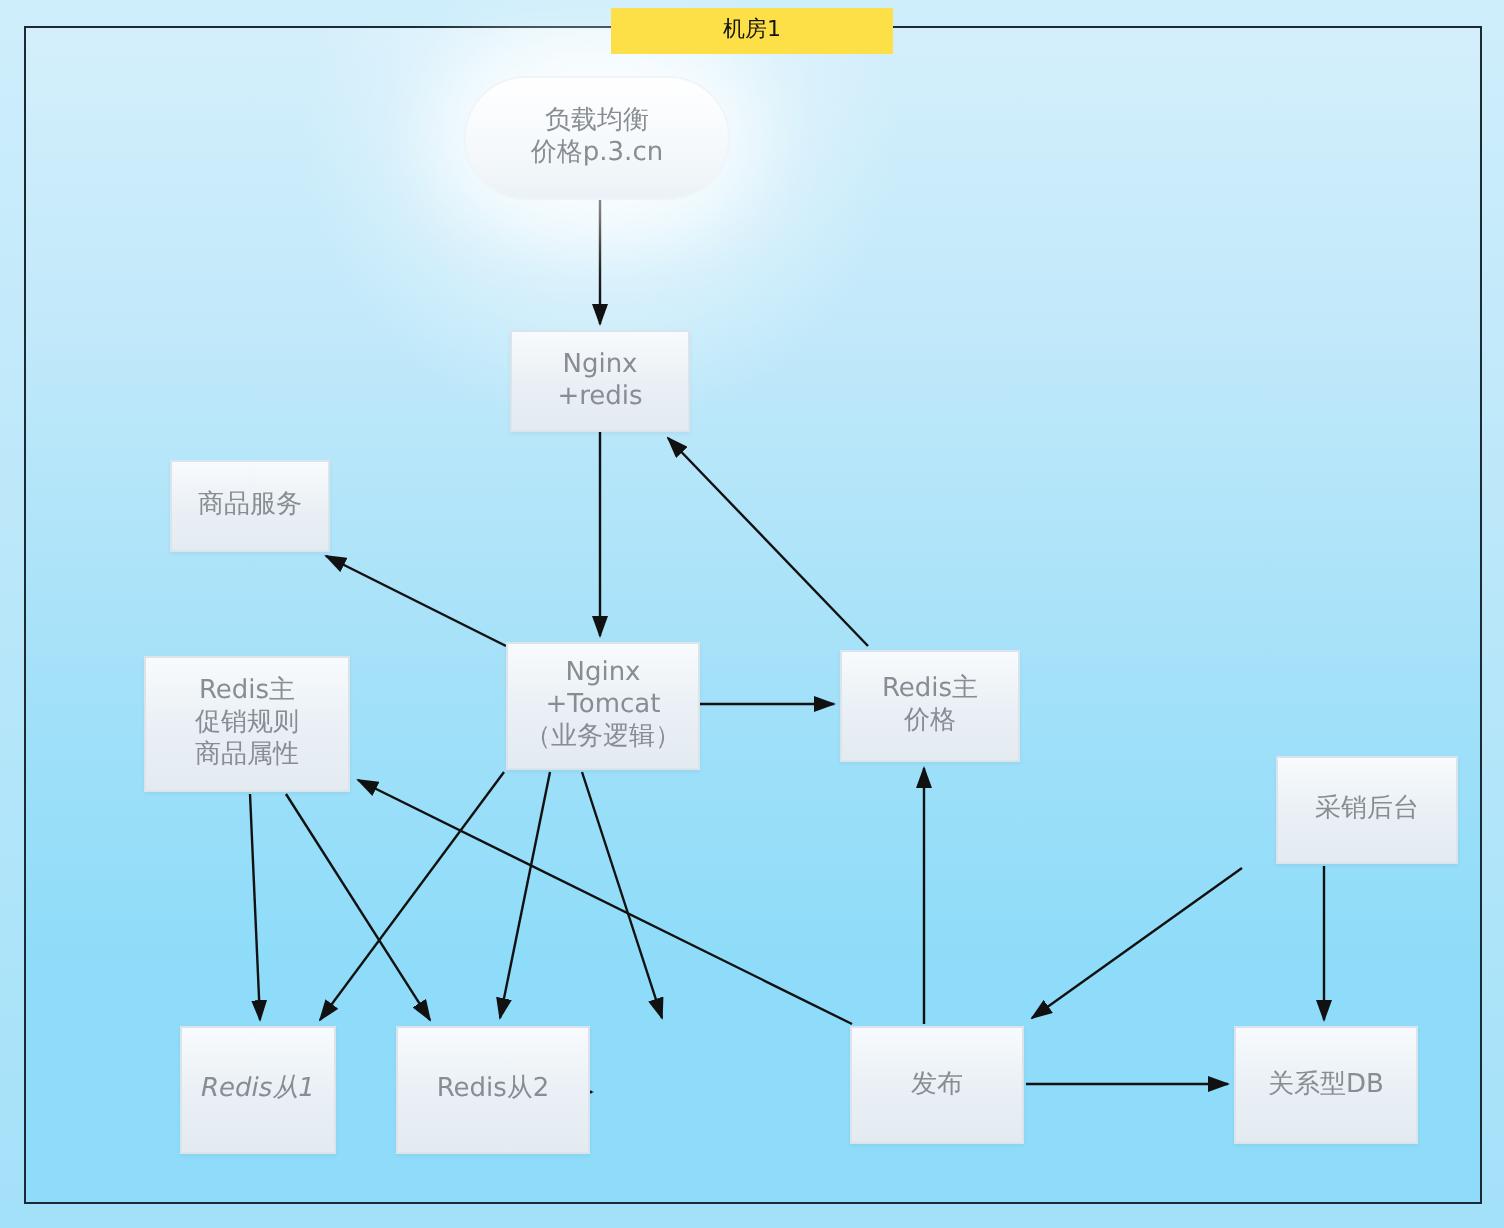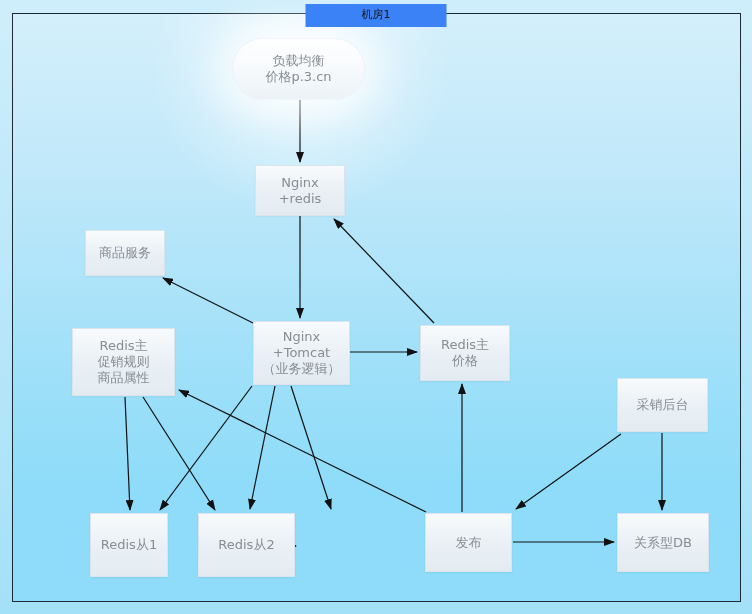--- a/index.html
+++ b/index.html
@@ -11,21 +11,21 @@
   .frame{
     position:absolute;left:12px;top:13px;width:729px;height:589px;
     box-sizing:border-box;border:1px solid #1b2a33;
     background:
       radial-gradient(circle at 287px 52px, rgba(255,255,255,0.95) 0px, rgba(255,255,255,0.35) 75px, rgba(255,255,255,0) 150px),
       linear-gradient(180deg,#d4effb 0%,#c2e9fa 25%,#a4e1f9 55%,#8edcf9 80%,#8edcf9 100%);
     z-index:1;
   }
   .frame-label{
     position:absolute;left:50%;top:4px;transform:translateX(-50%);
-    background:#3b82f6;padding:3px 56px 5px 56px;
+    background:#fde047;padding:3px 56px 5px 56px;
     font-size:11px;color:#141414;z-index:5;white-space:nowrap;
   }
   #nodes{position:absolute;left:0;top:0;width:752px;height:614px;z-index:3;}
   #edges{position:absolute;left:0;top:0;z-index:2;pointer-events:none;}
   .node{
     position:absolute;box-sizing:border-box;
     display:flex;flex-direction:column;align-items:center;justify-content:center;
     background:linear-gradient(180deg,#f8fbfd 0%,#eaf0f5 50%,#e3ebf1 100%);
     border:1px solid #dae4ea;
     color:#878d93;font-size:13px;line-height:1.22;text-align:right;
@@ -89,24 +89,24 @@
     </div>
     <div class="node rect" style="left: 253px; top: 321px; width: 97px; height: 64px;">
       <div class="node-line">Nginx</div>
       <div class="node-line">+Tomcat</div>
       <div class="node-line">（业务逻辑）</div>
     </div>
     <div class="node rect" style="left: 420px; top: 325px; width: 90px; height: 56px;">
       <div class="node-line">Redis主</div>
       <div class="node-line">价格</div>
     </div>
-    <div class="node rect" style="left: 617px; top: 378px; width: 91px; height: 54px;">
+    <div class="node rect" style="left: 638px; top: 378px; width: 91px; height: 54px;">
       <div class="node-line">采销后台</div>
     </div>
-    <div class="node rect" style="left: 90px; top: 513px; width: 78px; height: 64px;">
+    <div class="node rect" style="left: 90px; top: 513px; width: 78px; height: 64px; font-style: italic;">
       <div class="node-line">Redis从1</div>
     </div>
     <div class="node rect" style="left: 198px; top: 513px; width: 97px; height: 64px;">
       <div class="node-line">Redis从2</div>
     </div>
     <div class="node rect" style="left: 617px; top: 513px; width: 92px; height: 59px;">
       <div class="node-line">关系型DB</div>
     </div>
     <div class="node rect" style="left: 425px; top: 513px; width: 87px; height: 59px;">
       <div class="node-line">发布</div>

